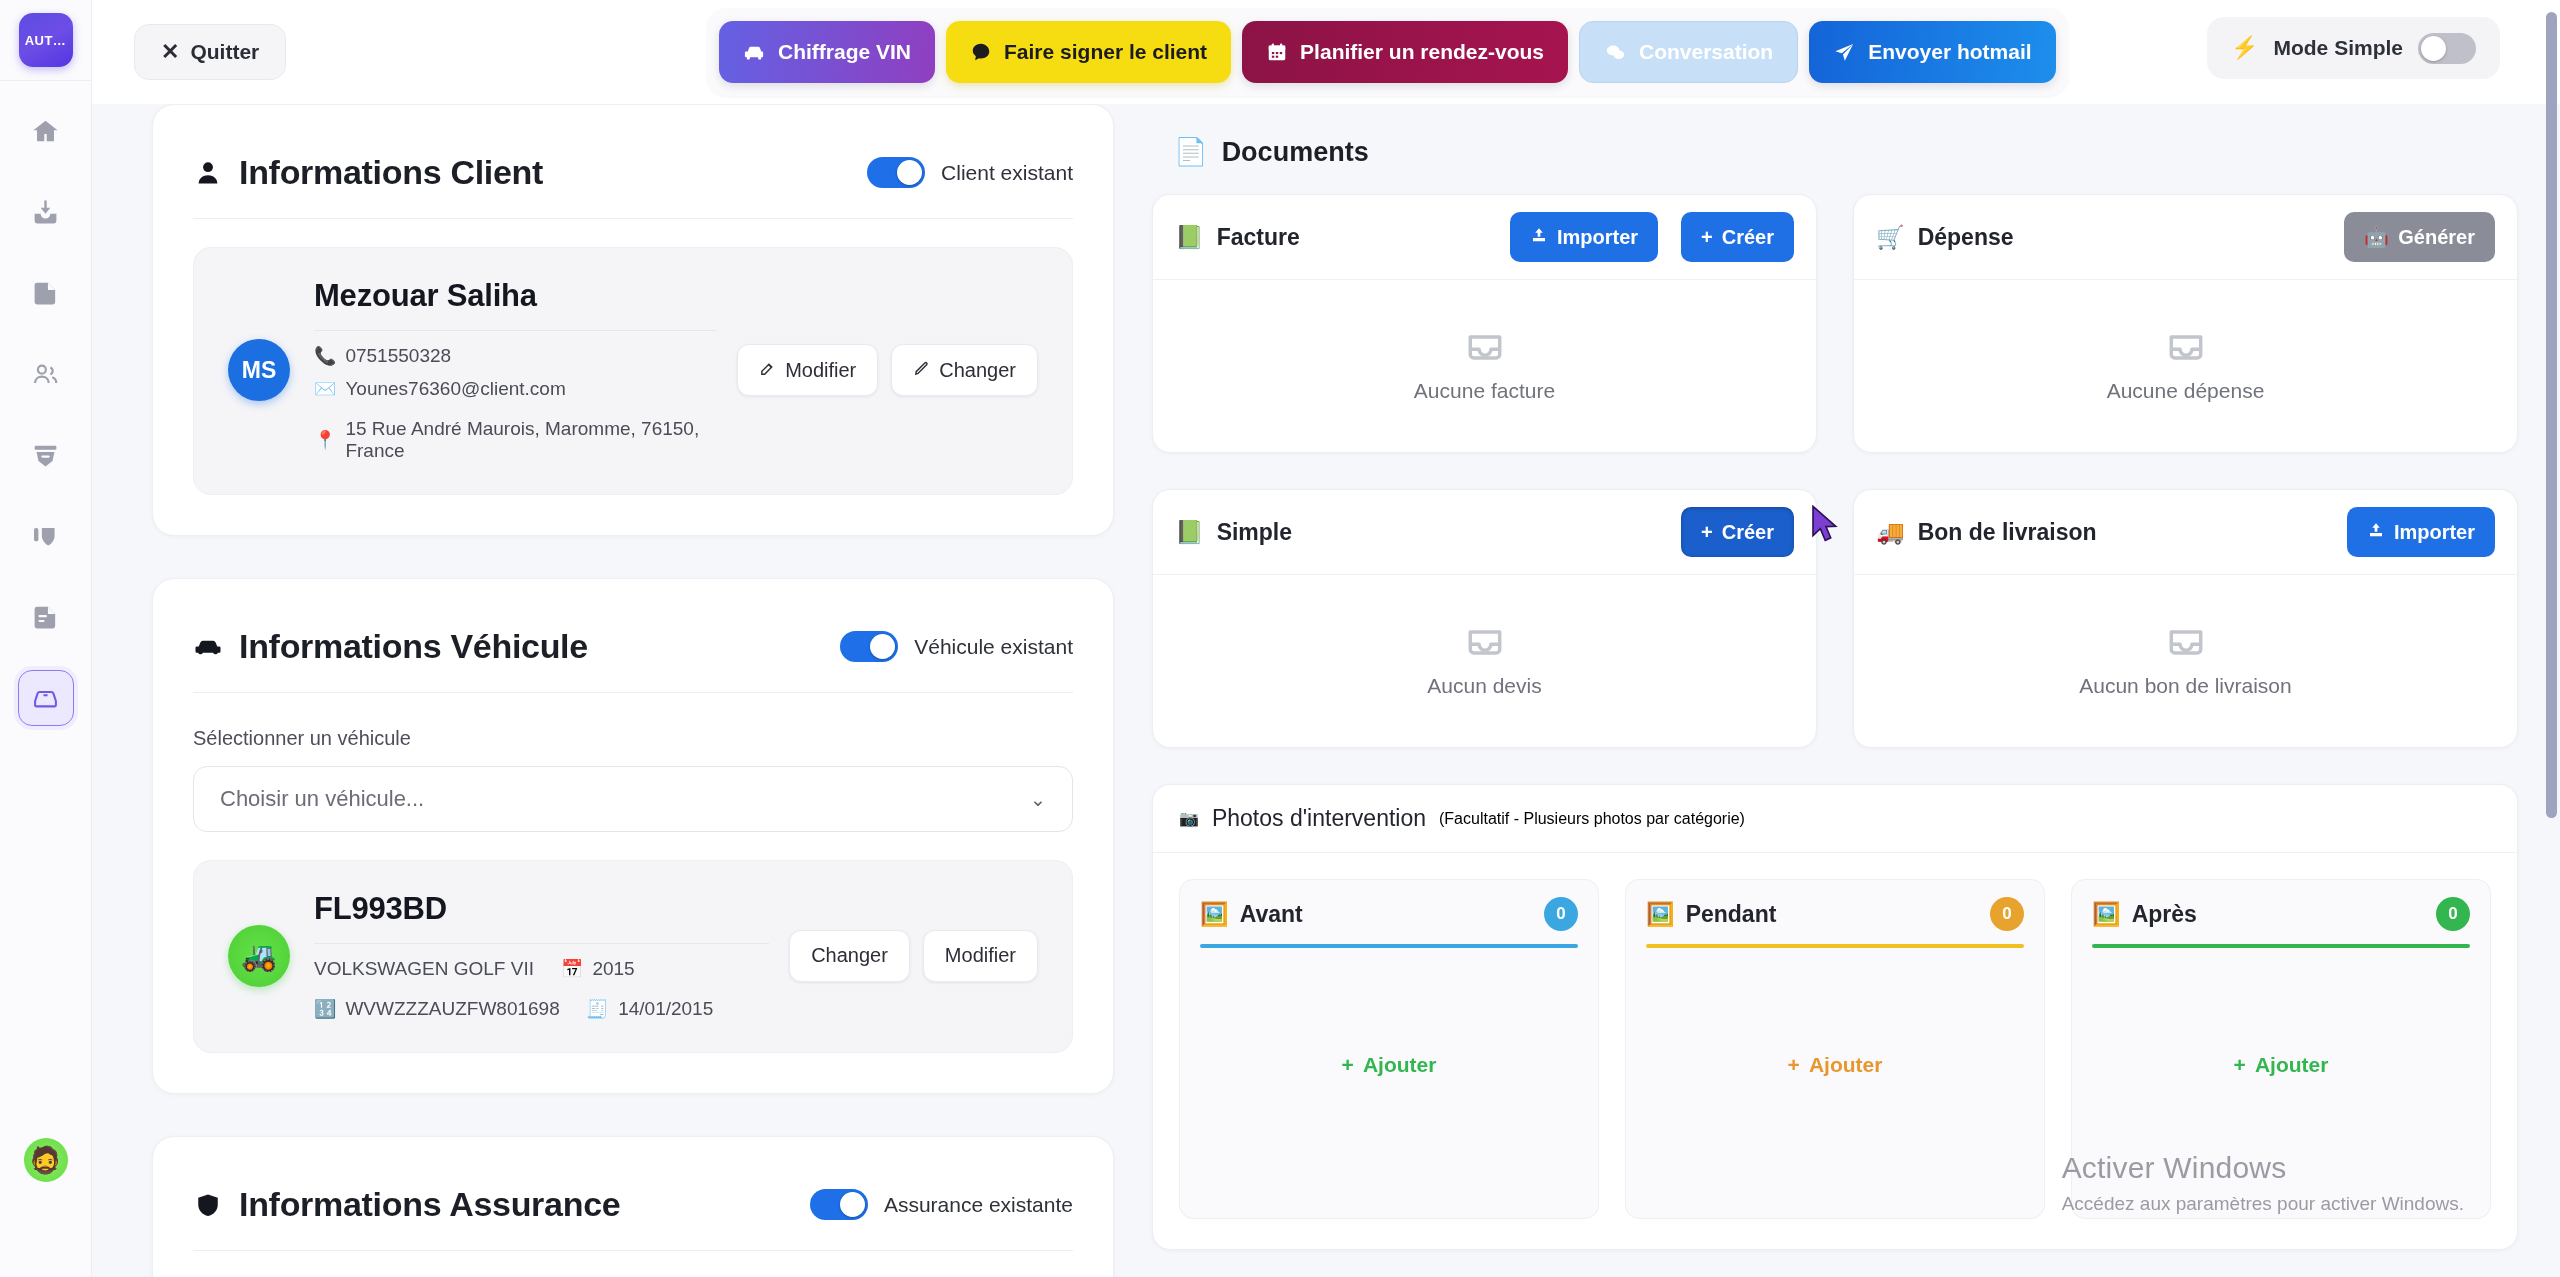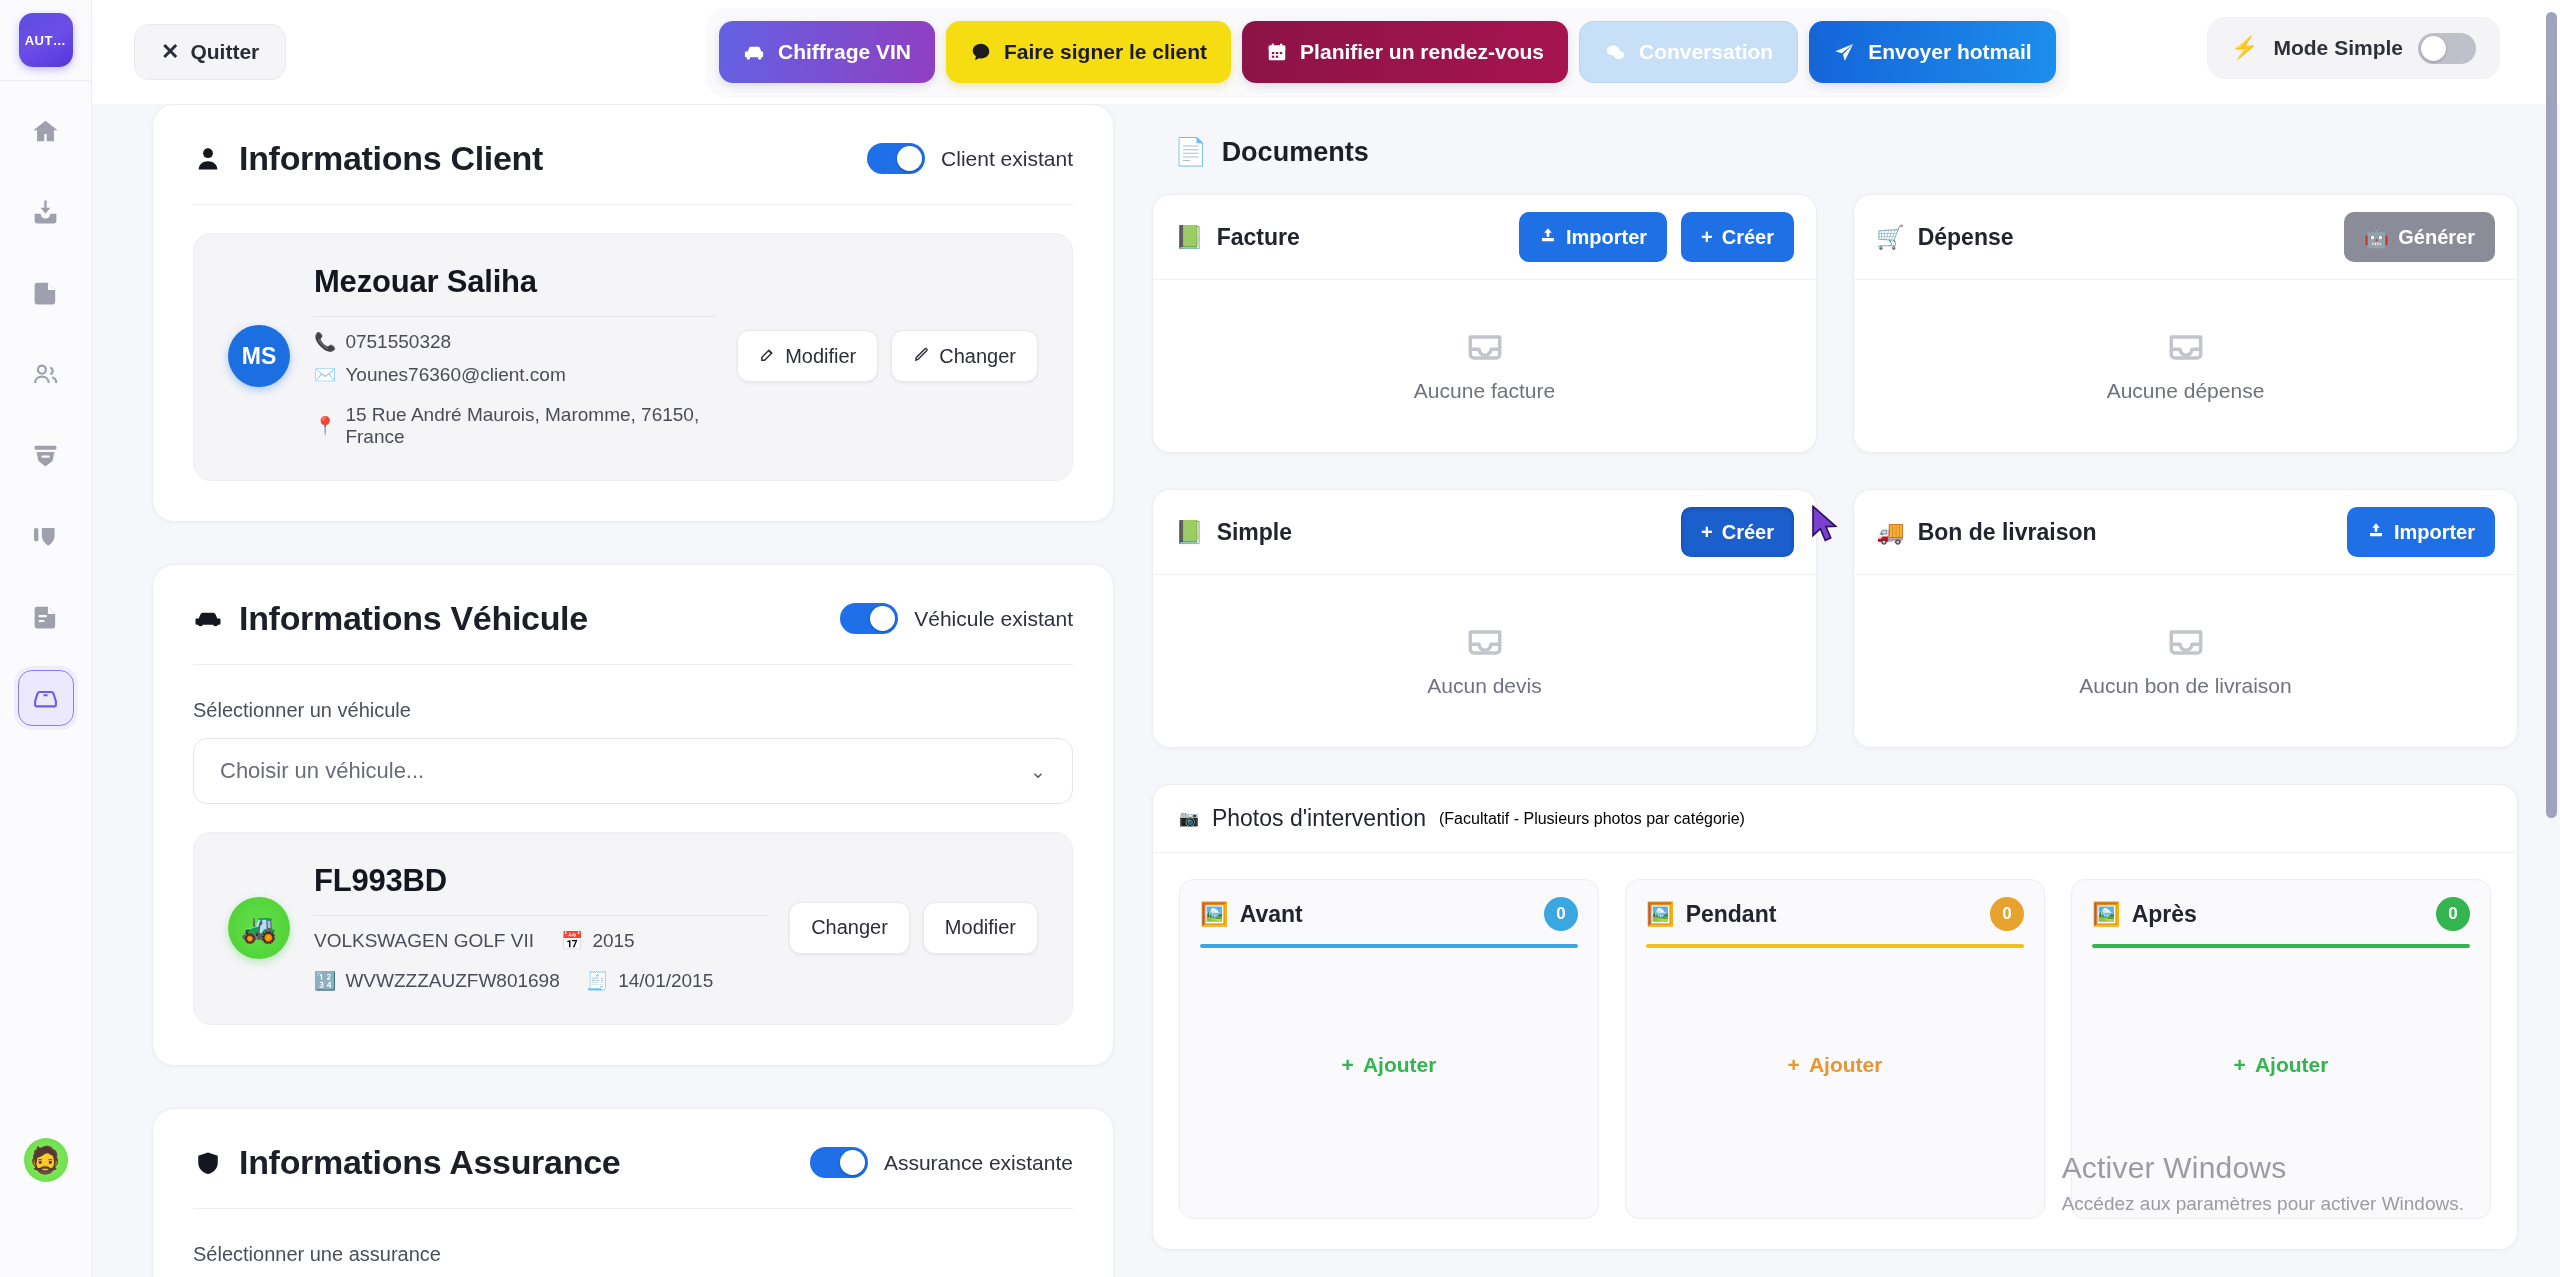--- a/index.html
+++ b/index.html
@@ -111,21 +111,21 @@
     padding: 0 42px 0 60px;
     height: 1173px;
   }
   .col-left { width: 962px; min-width: 962px; display: flex; flex-direction: column; gap: 42px; }
   .col-right { flex: 1; display: flex; flex-direction: column; }
 
   .card {
     background: #ffffff; border: 1px solid #eeeef3;
     border-radius: 22px; box-shadow: 0 1px 4px rgba(30,30,60,.04);
   }
-  .card-pad { padding: 34px 40px 40px 40px; }
+  .card-pad { padding: 48px 40px 40px 40px; }
 
   .sec-head { display: flex; align-items: center; justify-content: space-between; }
   .sec-title { display: flex; align-items: center; gap: 16px; font-size: 34px; font-weight: 700; color: #1d1f27; letter-spacing: -.3px; }
   .sec-title .gi { width: 30px; height: 34px; display:flex; align-items:center; justify-content:center; color: #1d1f27; }
   .toggle-wrap { display: flex; align-items: center; gap: 16px; font-size: 21px; color: #2f313b; font-weight: 500; }
   .hr { height: 1px; background: #ededf2; margin: 26px 0 0 0; }
 
   .sub-card {
     background: #f5f5f8; border: 1px solid #eeeef3;
     border-radius: 18px; margin-top: 28px;
@@ -166,21 +166,21 @@
   }
   .chev { font-size: 19px; color: #5d5f6a; }
 
   
   .panel-title { display: flex; align-items: center; gap: 14px; font-size: 27px; font-weight: 700; color: #1d1f27; margin: 32px 0 0 22px; }
 
   .docs-grid { display: grid; grid-template-columns: 1fr 1fr; gap: 36px; margin-top: 26px; }
   .doc-card { background: #fff; border: 1px solid #ededf2; border-radius: 18px; box-shadow: 0 1px 4px rgba(30,30,60,.04); overflow: hidden; }
   .doc-head { display: flex; align-items: center; justify-content: space-between; padding: 17px 22px; border-bottom: 1px solid #f0f0f5; min-height: 76px; }
   .doc-title { display: flex; align-items: center; gap: 13px; font-size: 23px; font-weight: 600; color: #23252e; }
-  .doc-btns { display: flex; gap: 14px; margin-left: 23px; }
+  .doc-btns { display: flex; gap: 23px; margin-left: 23px; }
   .bbtn { height: 50px; padding: 0 20px; border-radius: 10px; border: none; background: #1f6fe5; color: #fff; font-size: 20px; font-weight: 600; display: inline-flex; align-items: center; gap: 9px; cursor: pointer; white-space: nowrap; }
   .bbtn.gray { background: #8a8c97; }
   .bbtn.pressed { background: #1b5fcc; box-shadow: inset 0 1px 4px rgba(0,0,0,.25); }
   .doc-body { height: 172px; display: flex; flex-direction: column; align-items: center; justify-content: center; gap: 14px; }
   .empty-ic { width: 42px; height: 36px; color: #c3c5cd; }
   .empty-txt { font-size: 21px; color: #70727c; }
 
   
   .photos-card { background: #fff; border: 1px solid #ededf2; border-radius: 18px; margin-top: 36px; box-shadow: 0 1px 4px rgba(30,30,60,.04); }
   .photos-head { display: flex; align-items: center; gap: 13px; padding: 20px 26px; border-bottom: 1px solid #f0f0f5; }

